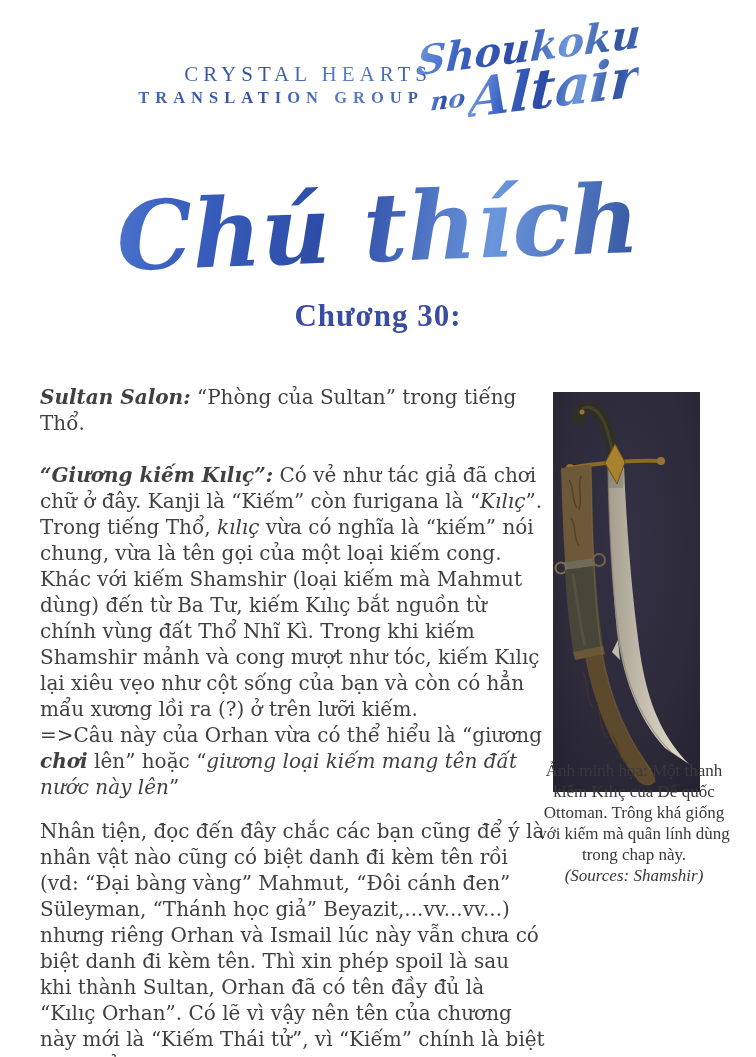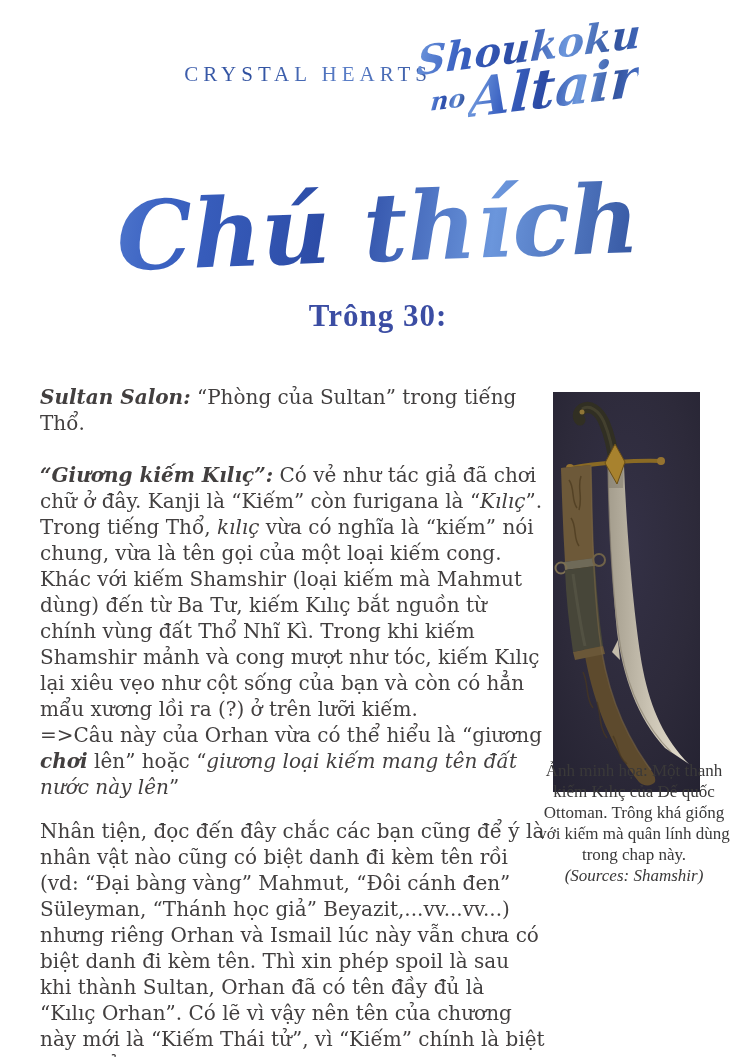--- a/index.html
+++ b/index.html
@@ -59,33 +59,34 @@
            color:#3a3939;white-space:pre-line;}
 </style>
 </head>
 <body>
 
 <div class="page">
 
   <header>
     <div class="brand">
       <div class="brand-line1 ink">CRYSTAL HEARTS</div>
+      <div class="brand-line2 ink">TRANSLATION GROUP</div>
     </div>
 
     <div class="logo">
       <div class="logo-line1 watercolor">Shoukoku</div>
       <div class="logo-line2">
         <span class="logo-no watercolor">no</span>
         <span class="logo-altair watercolor">Altair</span>
       </div>
     </div>
   </header>
 
   <h1 class="title watercolor">Chú thích</h1>
-  <h2 class="chapter">Trông 30:</h2>
+  <h2 class="chapter">Chương 30:</h2>
 
   <main class="notes">
     <p class="para"><span style="font-weight: bold; font-style: italic;">Sultan Salon:</span><span> “Phòng của Sultan” trong tiếng Thổ.</span></p>
     <p class="para"><span style="font-weight: bold; font-style: italic;">“Giương kiếm Kılıç”:</span><span> Có vẻ như tác giả đã chơi chữ ở đây. Kanji là “Kiếm” còn furigana là “</span><span style="font-style: italic;">Kılıç</span><span>”. Trong tiếng Thổ, </span><span style="font-style: italic;">kılıç</span><span> vừa có nghĩa là “kiếm” nói chung, vừa là tên gọi của một loại kiếm cong. Khác với kiếm Shamshir (loại kiếm mà Mahmut dùng) đến từ Ba Tư, kiếm Kılıç bắt nguồn từ chính vùng đất Thổ Nhĩ Kì. Trong khi kiếm Shamshir mảnh và cong mượt như tóc, kiếm Kılıç lại xiêu vẹo như cột sống của bạn và còn có hẳn mẩu xương lồi ra (?) ở trên lưỡi kiếm.
 =&gt;Câu này của Orhan vừa có thể hiểu là “</span><span style=" text-align: right;">giương </span><span style="font-weight: bold; font-style: italic;">chơi</span><span style=""> lên</span><span>” hoặc “</span><span style="font-style: italic;">giương loại kiếm mang tên đất nước này lên</span><span>”</span></p>
     <p class="para"><span>Nhân tiện, đọc đến đây chắc các bạn cũng để ý là nhân vật nào cũng có biệt danh đi kèm tên rồi (vd: “Đại bàng vàng” Mahmut, “Đôi cánh đen” Süleyman, “Thánh học giả” Beyazit,...vv...vv...) nhưng riêng Orhan và Ismail lúc này vẫn chưa có biệt danh đi kèm tên. Thì xin phép spoil là sau khi thành Sultan, Orhan đã có tên đầy đủ là “Kılıç Orhan”. Có lẽ vì vậy nên tên của chương này mới là “Kiếm Thái tử”, vì “Kiếm” chính là biệt danh của Orhan.</span></p>
   </main>
 
   <figure style="margin:0">
     <div class="photo">

